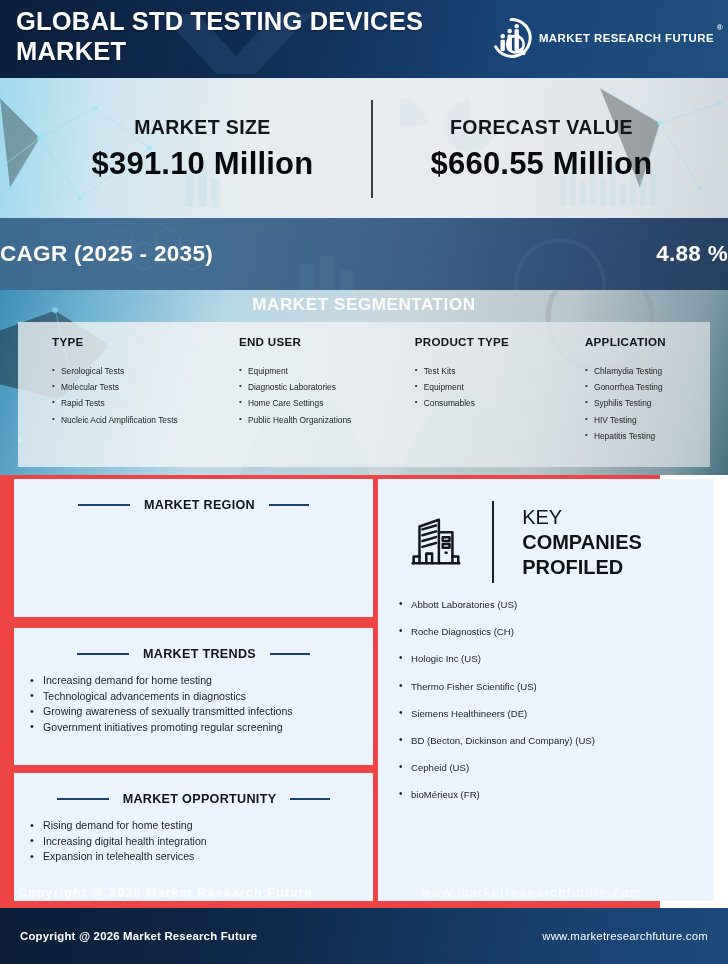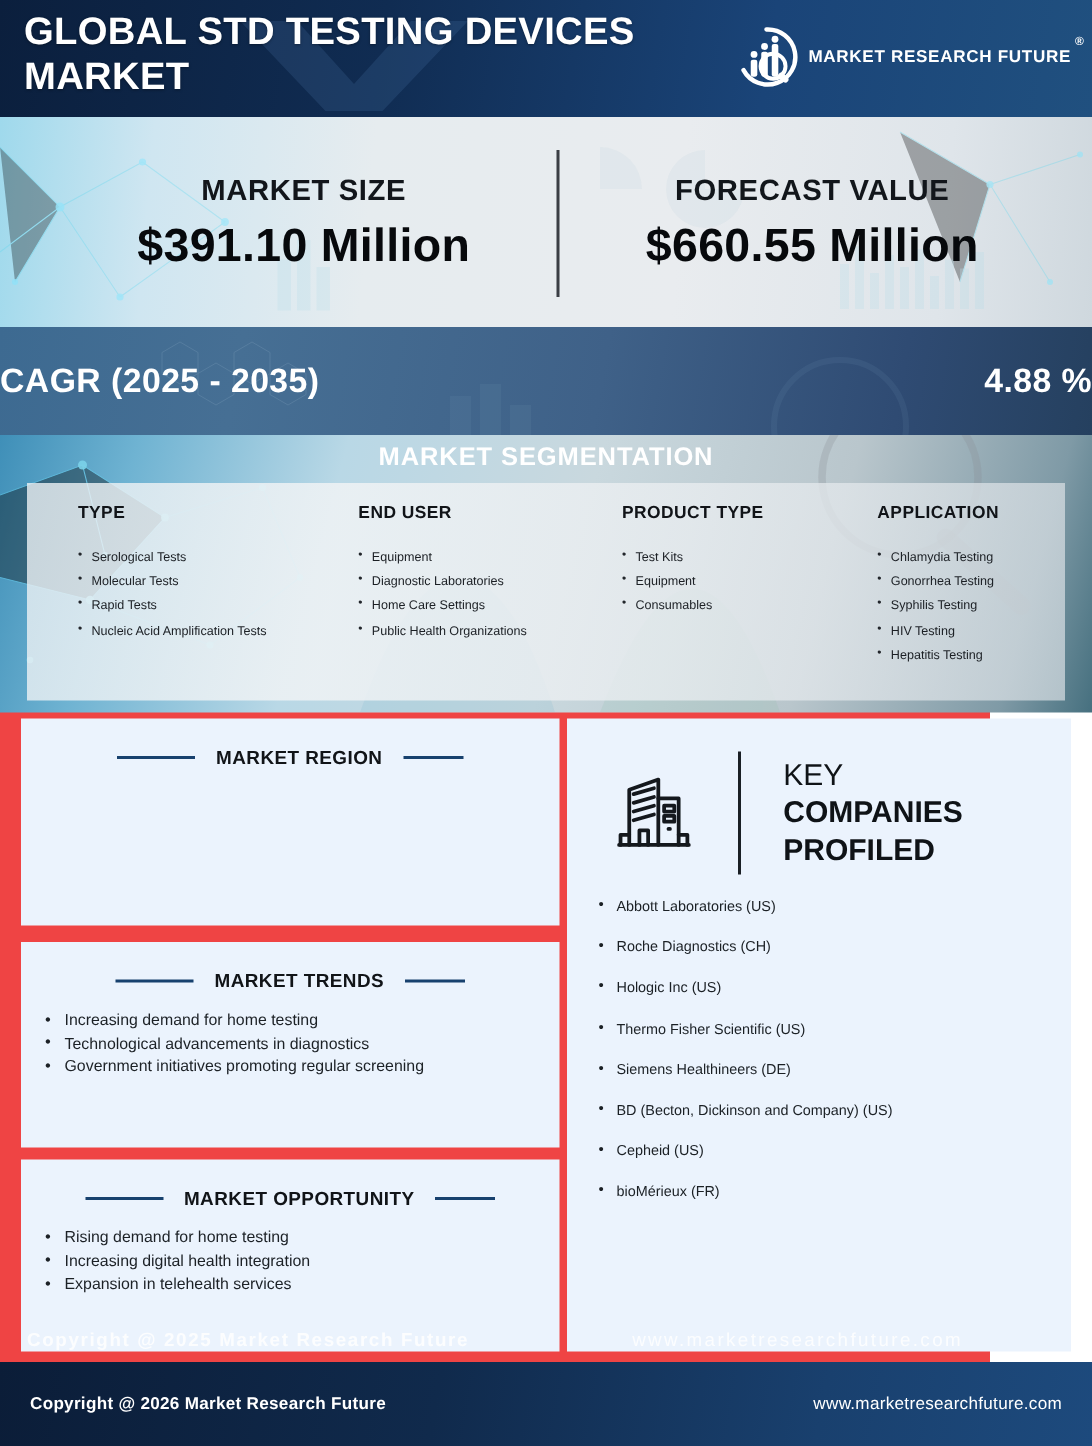--- a/index.html
+++ b/index.html
@@ -357,20 +357,21 @@
 
   <div class="panel panel-trends">
     <div class="sec-head">
       <span class="rule"></span>
       <span class="txt">MARKET TRENDS</span>
       <span class="rule short"></span>
     </div>
     <ul class="bullets">
       <li>Increasing demand for home testing</li>
       <li>Technological advancements in diagnostics</li>
+      <li>Growing awareness of sexually transmitted infections</li>
       <li>Government initiatives promoting regular screening</li>
     </ul>
   </div>
 
   <div class="panel panel-opp">
     <div class="sec-head">
       <span class="rule"></span>
       <span class="txt">MARKET OPPORTUNITY</span>
       <span class="rule short"></span>
     </div>

